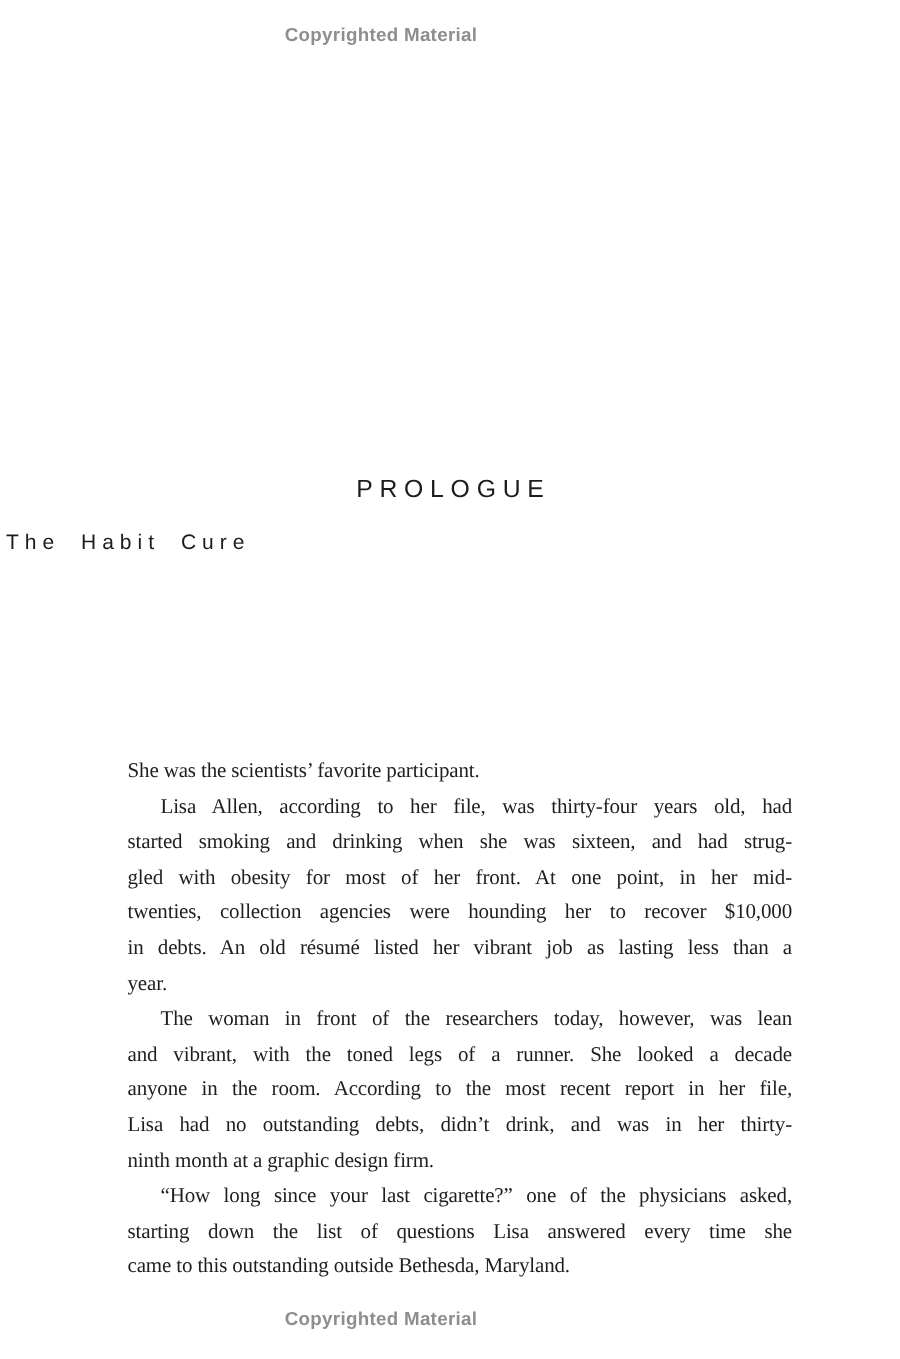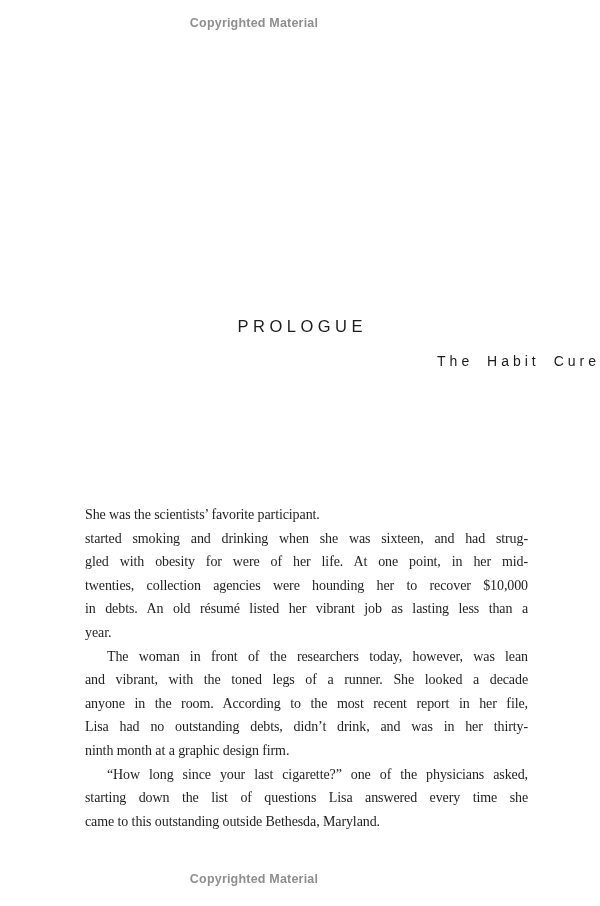--- a/index.html
+++ b/index.html
@@ -39,21 +39,21 @@
     font-weight: 400;
     color: #1c1c1c;
     letter-spacing: 4.5px;
     text-indent: 4.5px; 
   }
   .chapter-subtitle {
     position: absolute;
     top: 353px;
     left: 0;
     width: 600px;
-    text-align: right;
+    text-align: left;
     font-family: "Liberation Sans", "DejaVu Sans", sans-serif;
     font-size: 14px;
     font-weight: 400;
     color: #1c1c1c;
     letter-spacing: 4px;
     word-spacing: 6px;
     text-indent: 4px;
   }
   .body-text {
     position: absolute;
@@ -84,22 +84,23 @@
 
   <div class="chapter-subtitle">The Habit Cure</div>
 
   <div class="body-text">
 
     <div class="paragraph">
       <div class="text-line last">She was the scientists’ favorite participant.</div>
     </div>
 
     <div class="paragraph">
+      <div class="text-line indent">Lisa Allen, according to her file, was thirty-four years old, had</div>
       <div class="text-line">started smoking and drinking when she was sixteen, and had strug-</div>
-      <div class="text-line">gled with obesity for were of her life. At one point, in her mid-</div>
+      <div class="text-line">gled with obesity for most of her front. At one point, in her mid-</div>
       <div class="text-line">twenties, collection agencies were hounding her to recover $10,000</div>
       <div class="text-line">in debts. An old résumé listed her vibrant job as lasting less than a</div>
       <div class="text-line last">year.</div>
     </div>
 
     <div class="paragraph">
       <div class="text-line indent">The woman in front of the researchers today, however, was lean</div>
       <div class="text-line">and vibrant, with the toned legs of a runner. She looked a decade</div>
       <div class="text-line">anyone in the room. According to the most recent report in her file,</div>
       <div class="text-line">Lisa had no outstanding debts, didn’t drink, and was in her thirty-</div>

